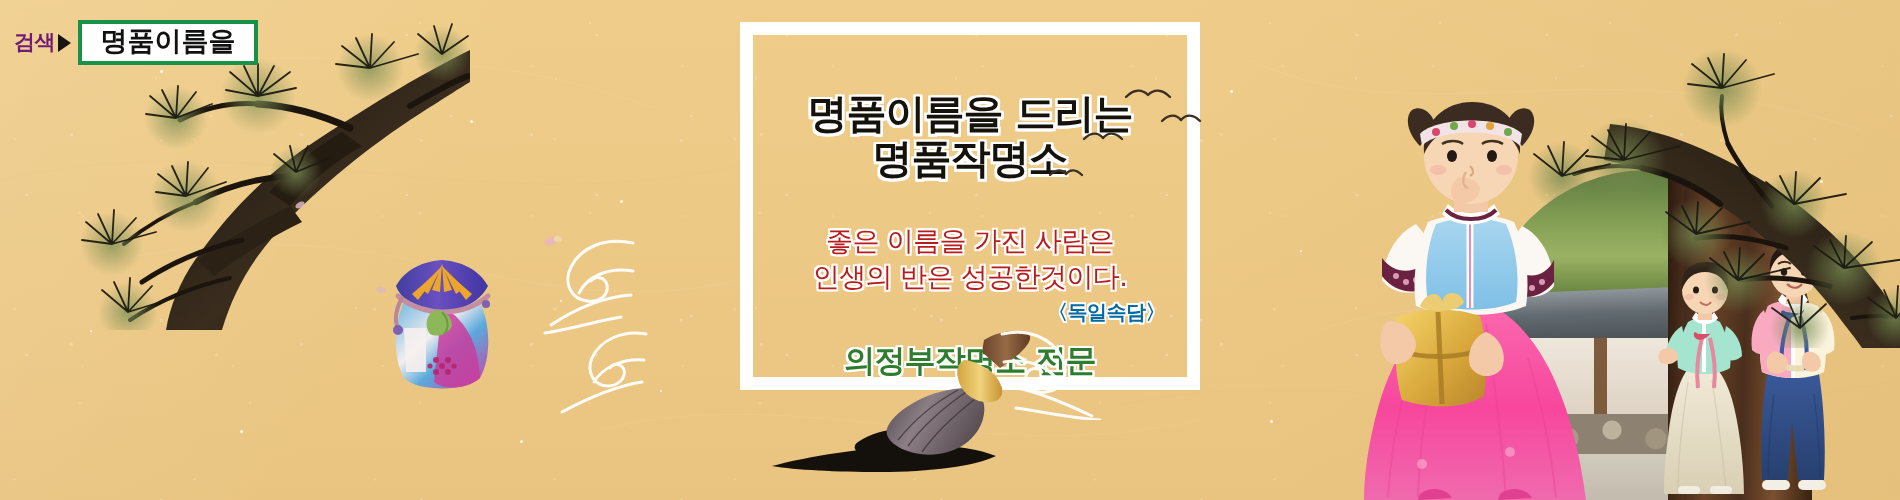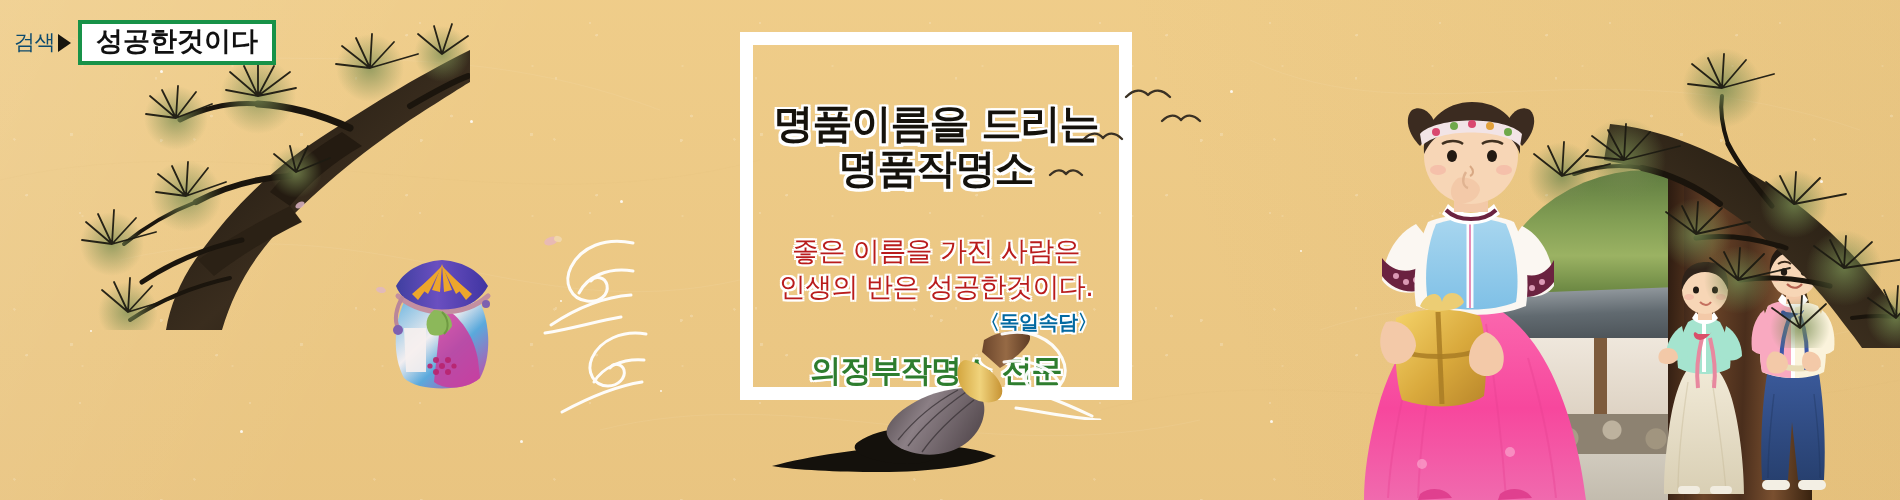--- a/index.html
+++ b/index.html
@@ -53,22 +53,22 @@
     position: absolute;
     left: 14px;
     top: 20px;
     display: flex;
     align-items: center;
     gap: 2px;
     z-index: 40;
   }
   .search-chip .search-label {
     font-size: 21px;
-    font-weight: normal;
-    color: #0c4a6e;
+    font-weight: bold;
+    color: #701a75;
     letter-spacing: -0.5px;
     line-height: 1;
     padding-right: 1px;
   }
   .search-chip .play-icon {
     width: 0; height: 0;
     border-left: 13px solid #17150f;
     border-top: 9px solid transparent;
     border-bottom: 9px solid transparent;
     margin-right: 5px;
@@ -90,22 +90,22 @@
   }
 
   
   .pine-left  { position: absolute; left: -10px; top: 10px;  width: 480px; height: 320px; z-index: 10; }
   .pine-right { position: absolute; right: -20px; top: 18px; width: 420px; height: 330px; z-index: 22; }
 
   
   .center-panel {
     position: absolute;
     left: 740px;
-    top: 32px;
-    width: 392px;
+    top: 22px;
+    width: 460px;
     height: 368px;
     border: 13px solid #ffffff;
     z-index: 25;
   }
   .panel-inner {
     position: relative;
     width: 100%;
     height: 100%;
     display: flex;
     flex-direction: column;
@@ -753,17 +753,17 @@
       <div class="attribution">〈독일속담〉</div>
 
       <div class="tagline">의정부작명소 전문</div>
     </div>
   </div>
 
   <div class="search-chip">
     <span class="search-label">검색</span>
     <span class="play-icon"></span>
     <div class="keyword-box">
-      <span class="keyword-text">성공한것이다</span>
+      <span class="keyword-text">명품이름을</span>
     </div>
   </div>
 
 </div>
 
 </body></html>

